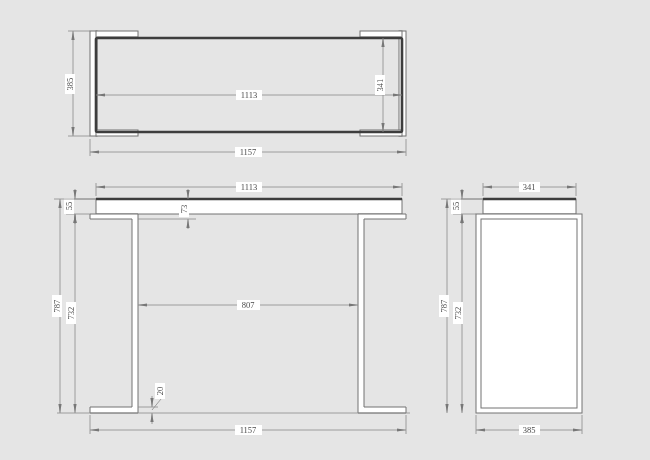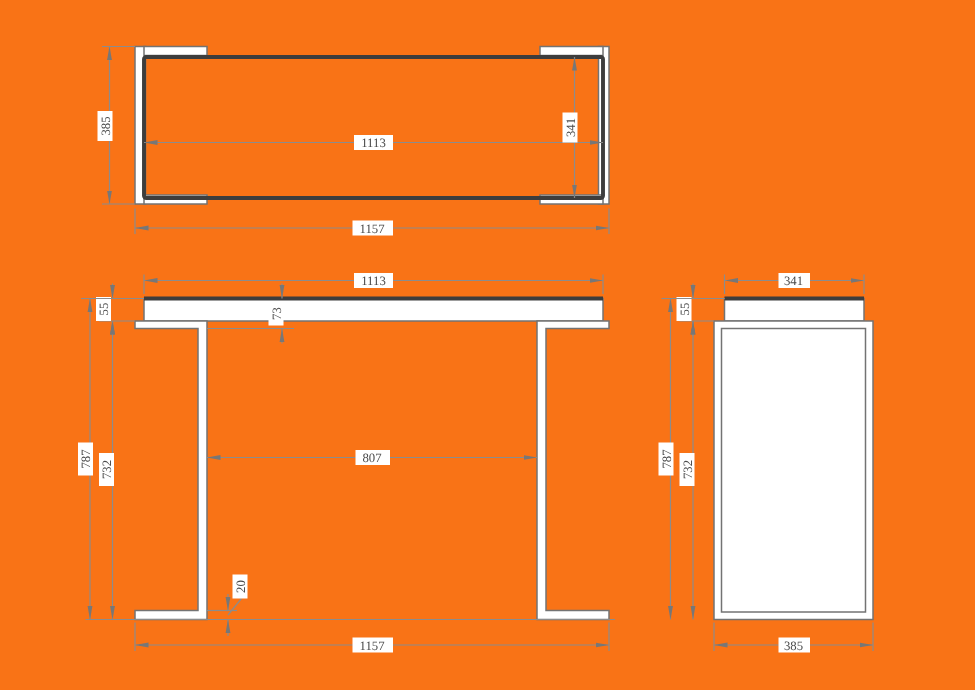--- a/index.html
+++ b/index.html
@@ -1,16 +1,16 @@
 <!DOCTYPE html>
 <html style="--thin: #737373; --thick: #3d3d3d; --dim: #8c8c8c; --txt: #4a4a4a;"><head>
 <meta charset="utf-8">
 <style>
   html,body{margin:0;padding:0;background:#fff;}
-  .stage{position:relative;width:650px;height:460px;background:#f97316;overflow:hidden;}
+  .stage{position:relative;width:650px;height:460px;background:#e5e5e5;overflow:hidden;}
   .part{fill:#ffffff;stroke:var(--thin,#737373);stroke-width:1;}
   .thickline{stroke:var(--thick,#3d3d3d);stroke-width:2.6;fill:none;}
   .thickrect{fill:none;stroke:var(--thick,#3d3d3d);stroke-width:2.6;}
   .dim{stroke:var(--dim,#8c8c8c);stroke-width:0.8;fill:none;}
   .lbl{font-family:"Liberation Serif",serif;font-size:8.5px;fill:var(--txt,#4a4a4a);text-anchor:middle;}
   .lblbg{fill:#ffffff;stroke:none;}
 </style>
 </head>
 <body>
 

